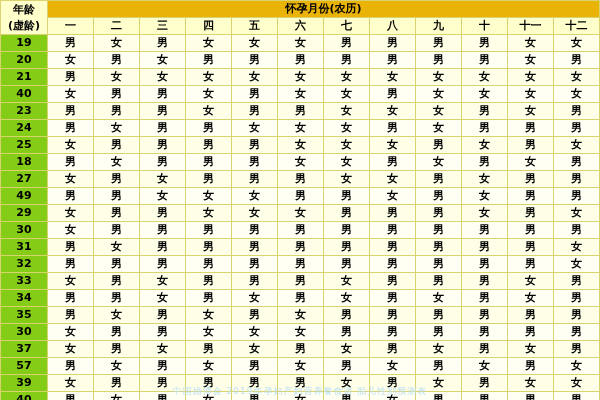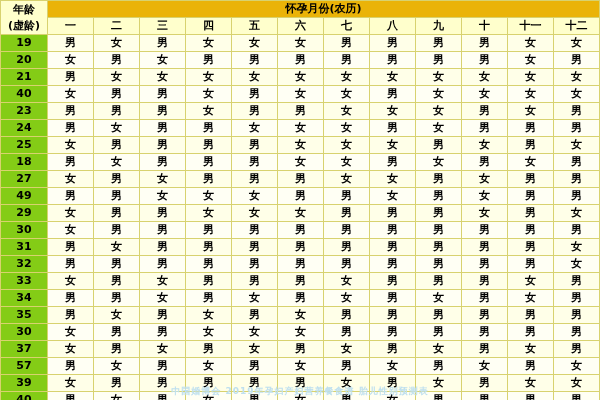--- a/index.html
+++ b/index.html
@@ -69,21 +69,20 @@
     position: absolute;
     left: 0;
     bottom: 2px;
     width: 600px;
     text-align: center;
     font-size: 9px;
     color: #bfe0ef;
     letter-spacing: 1px;
     pointer-events: none;
     white-space: nowrap;
-    font-weight: bold;
   }
   .corner-col { width: 46px; }
 </style>
 </head>
 <body>
 
 <div id="chart-wrap">
   <table class="gender-table">
     <thead>
       <tr>

